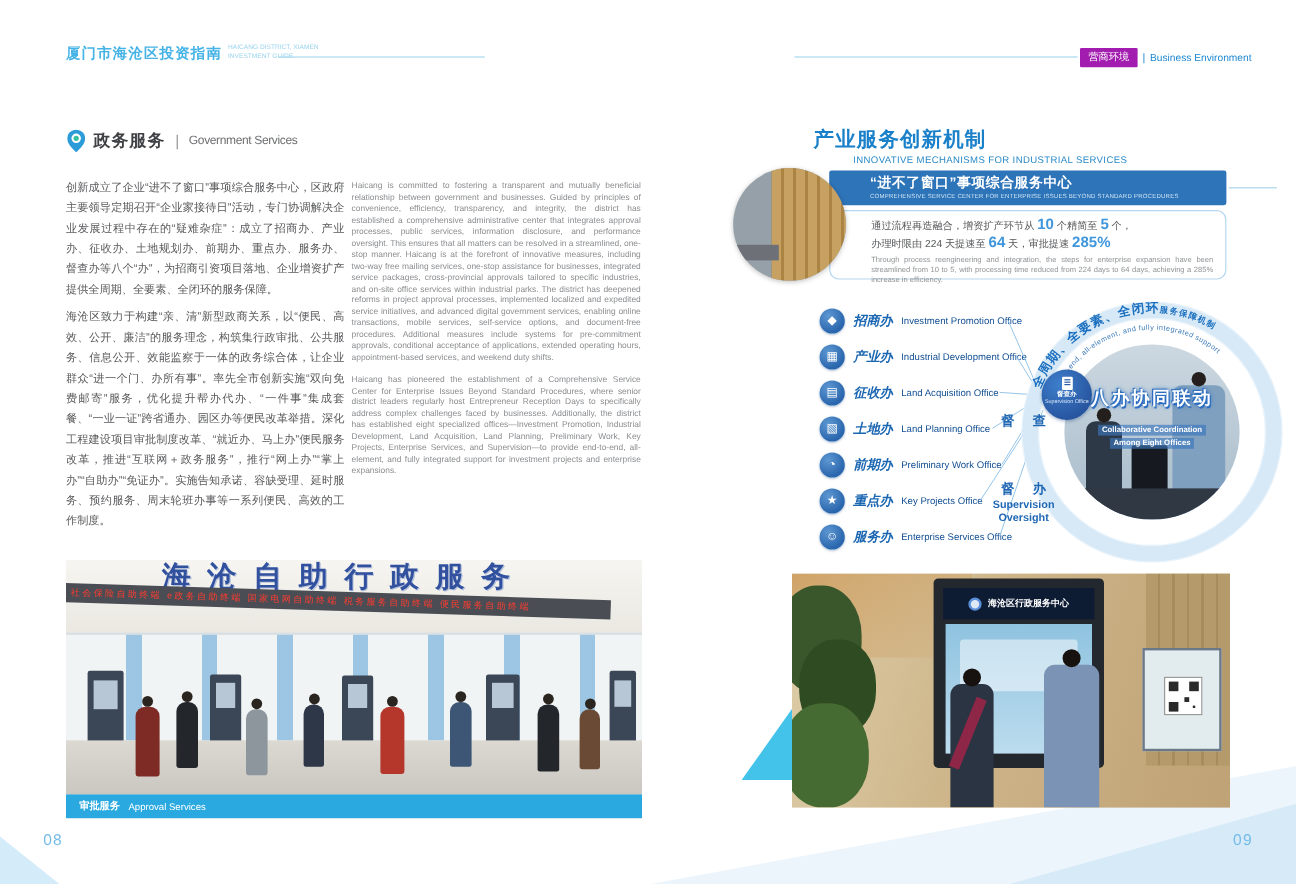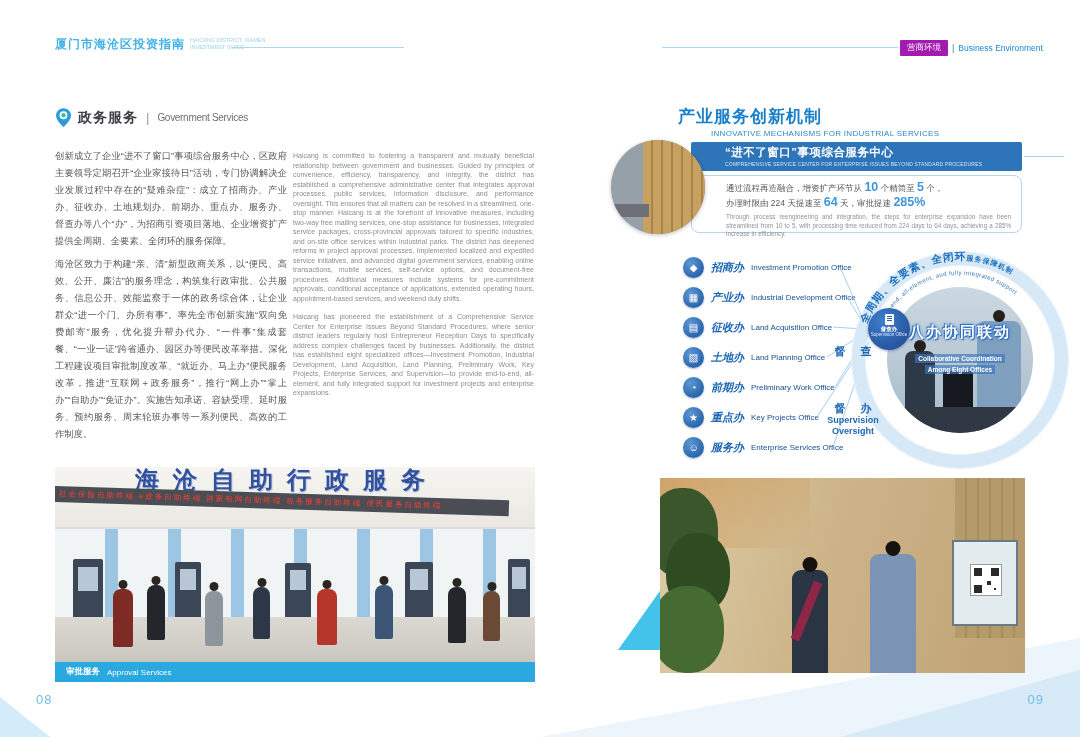--- a/index.html
+++ b/index.html
@@ -353,20 +353,27 @@
   <div class="wedge1"></div>
   <div class="wedge2"></div>
   <div class="tri-bl"></div>
 
   <div class="photo-right">
     <div class="pr-warm"></div>
     <div class="pr-wood"></div>
     <div class="plant-blob" style="left:-12px;top:10px;width:70px;height:90px;background:#39572b;"></div>
     <div class="plant-blob" style="left:6px;top:55px;width:64px;height:80px;background:#2e4b22;"></div>
     <div class="plant-blob" style="left:-8px;top:108px;width:72px;height:87px;background:#456b33;"></div>
+    <div class="pr-kiosk">
+      <div class="k-header">
+        <span class="k-emblem"></span>
+        <span class="k-sign">海沧区行政服务中心</span>
+      </div>
+      <div class="k-screen"></div>
+    </div>
     <div class="pr-person" style="left:132px;top:92px;width:36px;height:103px;background:#2b3442;">
       <div class="sash"></div>
     </div>
     <div class="pr-person" style="left:210px;top:76px;width:46px;height:119px;background:#7b94b5;"></div>
     <div class="qr-screen">
       <div class="qr"></div>
     </div>
   </div>
 
   <div class="pagenum r">09</div>

